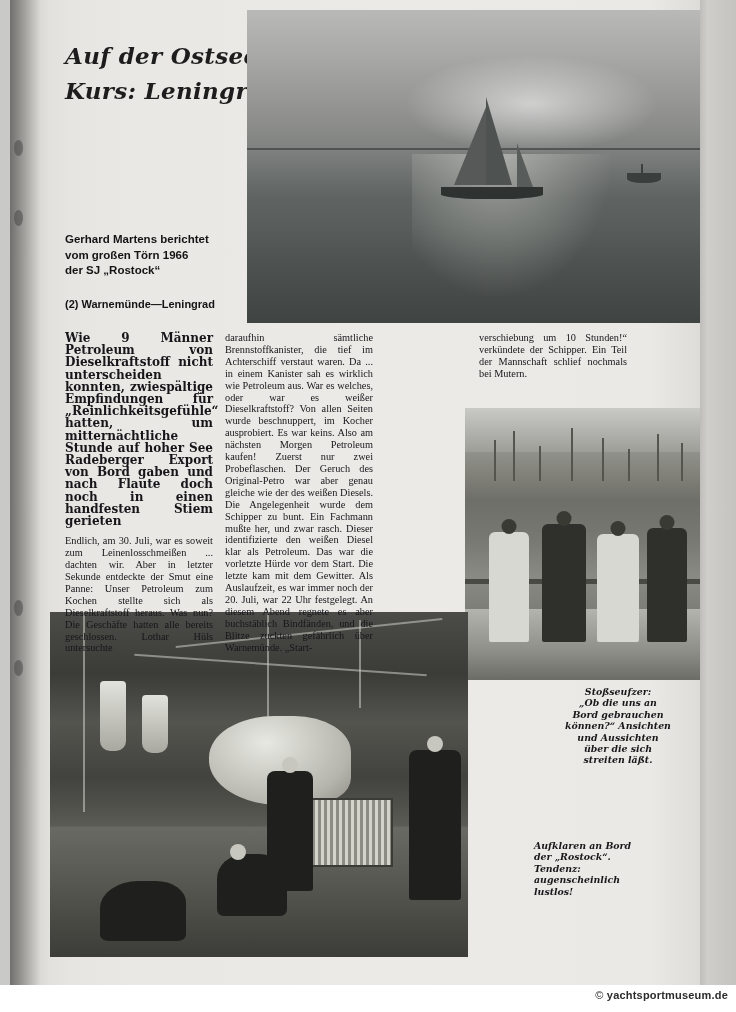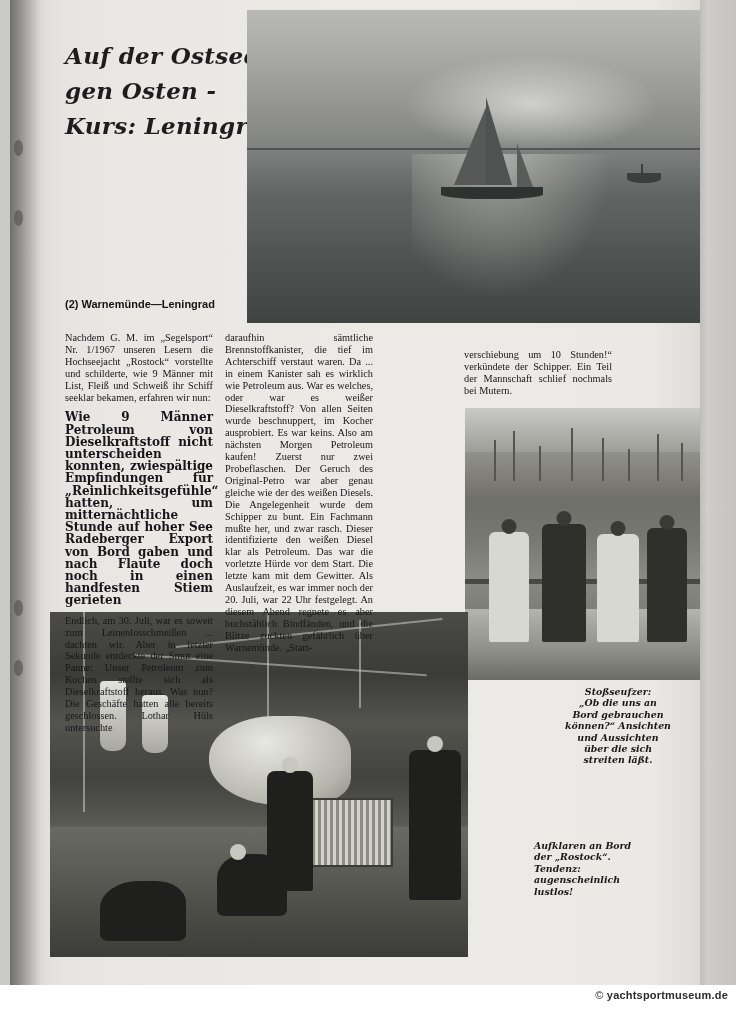--- a/index.html
+++ b/index.html
@@ -241,21 +241,21 @@
   }
   .col p { margin: 0 0 8px 0; }
   .col p.bold {
     font-family: "DejaVu Serif", serif;
     font-weight: bold;
     font-size: 12px;
     line-height: 12.2px;
   }
   #col1 { left: 55px; top: 332px; width: 148px; }
   #col2 { left: 215px; top: 332px; width: 148px; }
-  #col3 { left: 454px; top: 332px; width: 148px; margin-top: 17px; }
+  #col3 { left: 469px; top: 332px; width: 148px; }
 
   .caption {
     position: absolute;
     font-family: "DejaVu Serif", serif;
     font-style: italic;
     font-weight: bold;
     font-size: 9.4px;
     line-height: 11.4px;
     color: #18181a;
   }
@@ -281,24 +281,28 @@
 
     <div class="spine">
       <div class="spine-hole" style="top:140px"></div>
       <div class="spine-hole" style="top:210px"></div>
       <div class="spine-hole" style="top:600px"></div>
       <div class="spine-hole" style="top:660px"></div>
     </div>
 
     <div class="headline">
       <div>Auf der Ostsee</div>
-      <div>gen Osten -</div>
       <div>Kurs: Leningrad-</div>
     </div>
 
+    <div class="byline">
+      <div>Gerhard Martens berichtet</div>
+      <div>vom großen Törn 1966</div>
+      <div>der SJ „Rostock“</div>
+    </div>
 
     <div class="subhead">(2) Warnemünde—Leningrad</div>
 
     <div class="photo" id="photo-sailboat">
       <div class="sun-glitter"></div>
       <div class="horizon"></div>
       <div class="boat-main">
         <div class="sail-a"></div>
         <div class="sail-b"></div>
         <div class="sail-c"></div>
@@ -353,21 +357,20 @@
       <div class="figure" style="left:86%;top:40%;width:52px;height:150px">
           <span class="head"></span>
         </div>
       <div class="figure" style="left:40%;top:70%;width:70px;height:62px;border-radius:40% 40% 10% 10%">
           <span class="head" style="top:-10px;left:30%"></span>
         </div>
       <div class="figure" style="left:12%;top:78%;width:86px;height:60px;border-radius:45% 35% 10% 10%"></div>
     </div>
 
     <div class="col" id="col1">
-      <p>Nachdem G. M. im „Segelsport“ Nr. 1/1967 unseren Lesern die Hochseejacht „Rostock“ vorstellte und schilderte, wie 9 Männer mit List, Fleiß und Schweiß ihr Schiff seeklar bekamen, erfahren wir nun:</p>
       <p class="bold">Wie 9 Männer Petroleum von Dieselkraftstoff nicht unterscheiden konnten, zwiespältige Empfindungen für „Reinlichkeitsgefühle“ hatten, um mitternächtliche Stunde auf hoher See Radeberger Export von Bord gaben und nach Flaute doch noch in einen handfesten Stiem gerieten</p>
       <p>Endlich, am 30. Juli, war es soweit zum Leinenlosschmeißen ... dachten wir. Aber in letzter Sekunde entdeckte der Smut eine Panne: Unser Petroleum zum Kochen stellte sich als Dieselkraftstoff heraus. Was nun? Die Geschäfte hatten alle bereits geschlossen. Lothar Hüls untersuchte</p>
     </div>
 
     <div class="col" id="col2">
       <p>daraufhin sämtliche Brennstoffkanister, die tief im Achterschiff verstaut waren. Da ... in einem Kanister sah es wirklich wie Petroleum aus. War es welches, oder war es weißer Dieselkraftstoff? Von allen Seiten wurde beschnuppert, im Kocher ausprobiert. Es war keins. Also am nächsten Morgen Petroleum kaufen! Zuerst nur zwei Probeflaschen. Der Geruch des Original-Petro war aber genau gleiche wie der des weißen Diesels. Die Angelegenheit wurde dem Schipper zu bunt. Ein Fachmann mußte her, und zwar rasch. Dieser identifizierte den weißen Diesel klar als Petroleum. Das war die vorletzte Hürde vor dem Start. Die letzte kam mit dem Gewitter. Als Auslaufzeit, es war immer noch der 20. Juli, war 22 Uhr festgelegt. An diesem Abend regnete es aber buchstäblich Bindfänden, und die Blitze zuckten gefährlich über Warnemünde. „Start-</p>
     </div>
 
     <div class="col" id="col3">
       <p>verschiebung um 10 Stunden!“ verkündete der Schipper. Ein Teil der Mannschaft schlief nochmals bei Mutern.</p>

